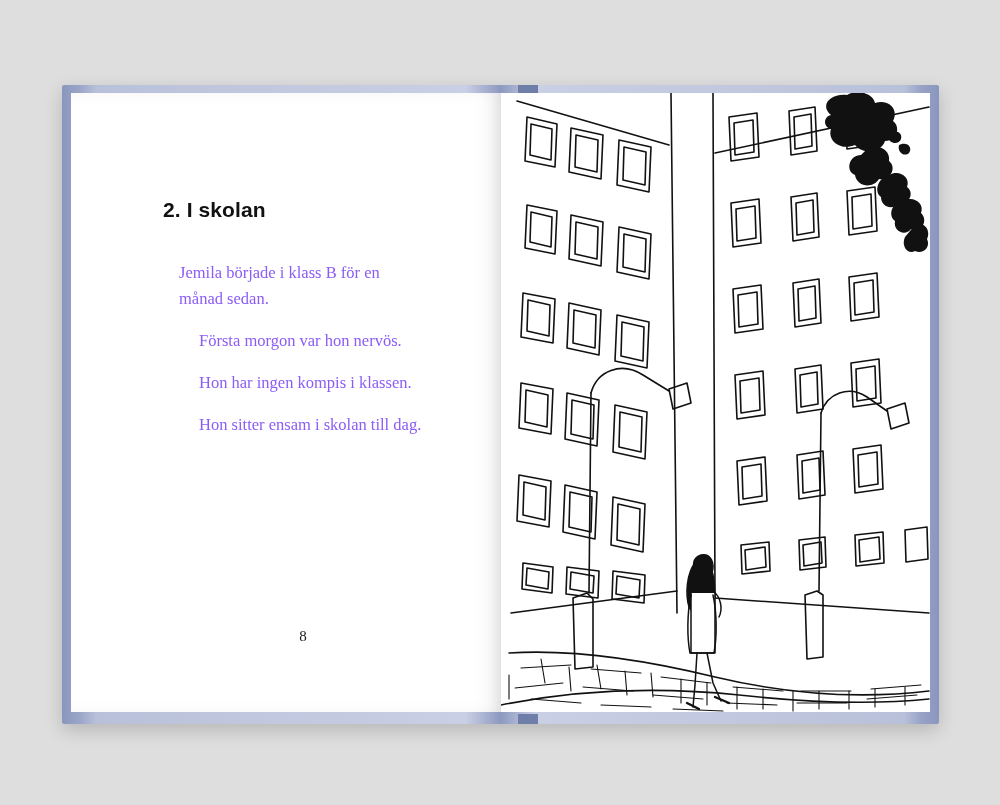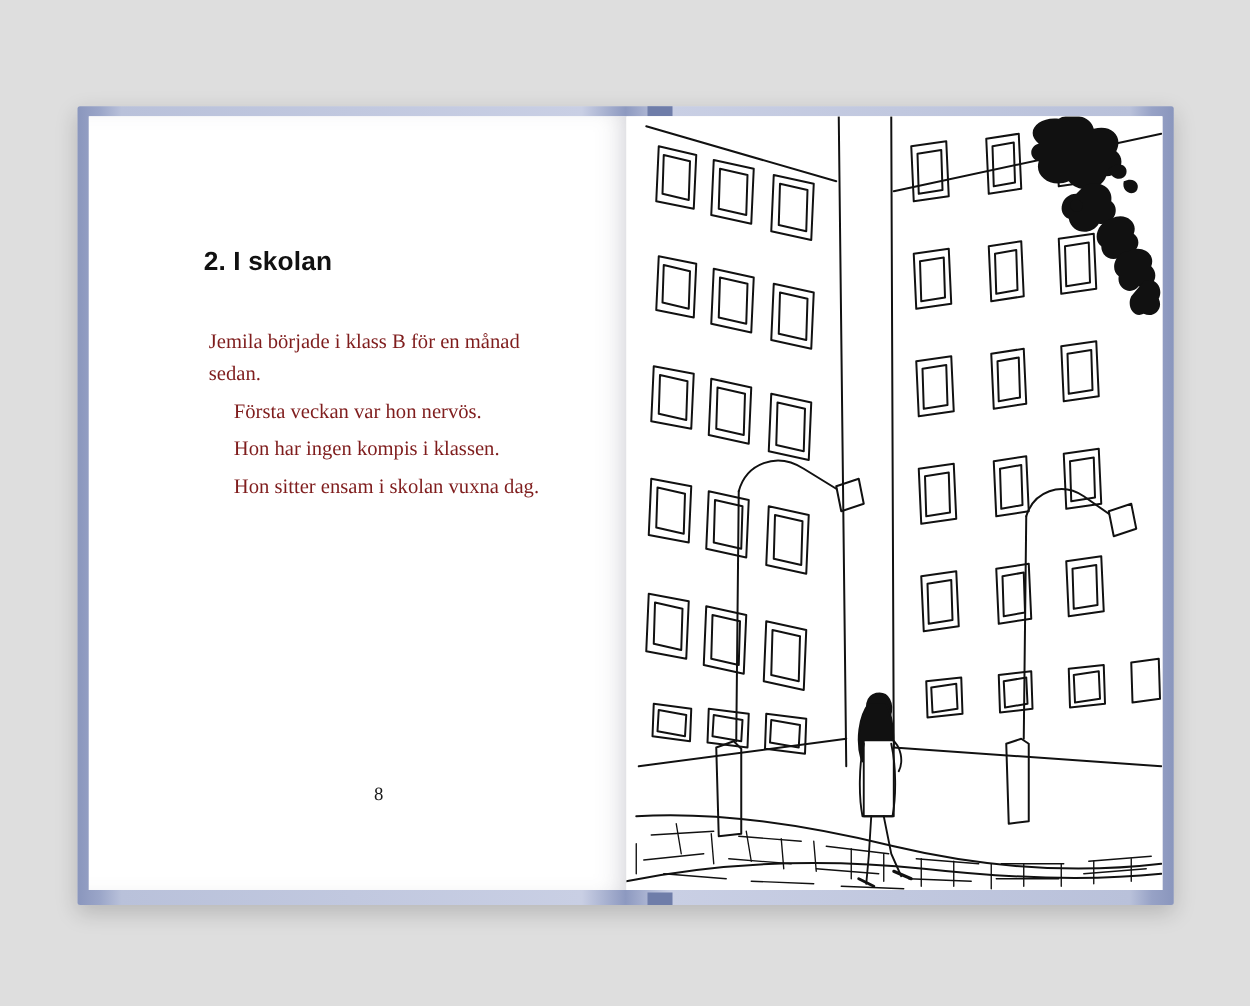--- a/index.html
+++ b/index.html
@@ -82,22 +82,22 @@
     font-family: "Liberation Sans", sans-serif;
     font-weight: bold;
     font-size: 21px;
     color: #111;
     letter-spacing: 0.1px;
     margin: 0 0 38px 0;
   }
   .para {
     font-size: 16.5px;
     line-height: 26px;
-    color: #7f1d1d;
-    margin: 4px;
+    color: #8b5cf6;
+    margin: 16px;
   }
   .para + .para { margin-top: 0; }
   .para.gap { margin-top: 26px; }
   .indent { text-indent: 20px; }
   .page-number {
     position: absolute;
     left: 92px;
     top: 535px;
     width: 280px;
     text-align: center;
@@ -123,23 +123,23 @@
     <div class="spine-tab top"></div>
     <div class="spine-tab bottom"></div>
 
     <div class="pages">
 
       <div class="page page-left">
         <div class="text-col">
           <h2 class="chapter-title">2. I skolan</h2>
 
           <p class="para">Jemila började i klass B för en månad sedan.</p>
-          <p class="para indent">Första veckan var hon nervös.</p>
+          <p class="para indent">Första morgon var hon nervös.</p>
           <p class="para indent">Hon har ingen kompis i klassen.</p>
-          <p class="para indent">Hon sitter ensam i skolan vuxna dag.</p>
+          <p class="para indent">Hon sitter ensam i skolan till dag.</p>
         </div>
 
         <div class="page-number">8</div>
       </div>
 
       <div class="page page-right">
         <div class="illus">
           <svg width="429" height="619" viewBox="0 0 429 619" xmlns="http://www.w3.org/2000/svg">
             <rect x="0" y="0" width="429" height="619" fill="#ffffff"></rect>
 

